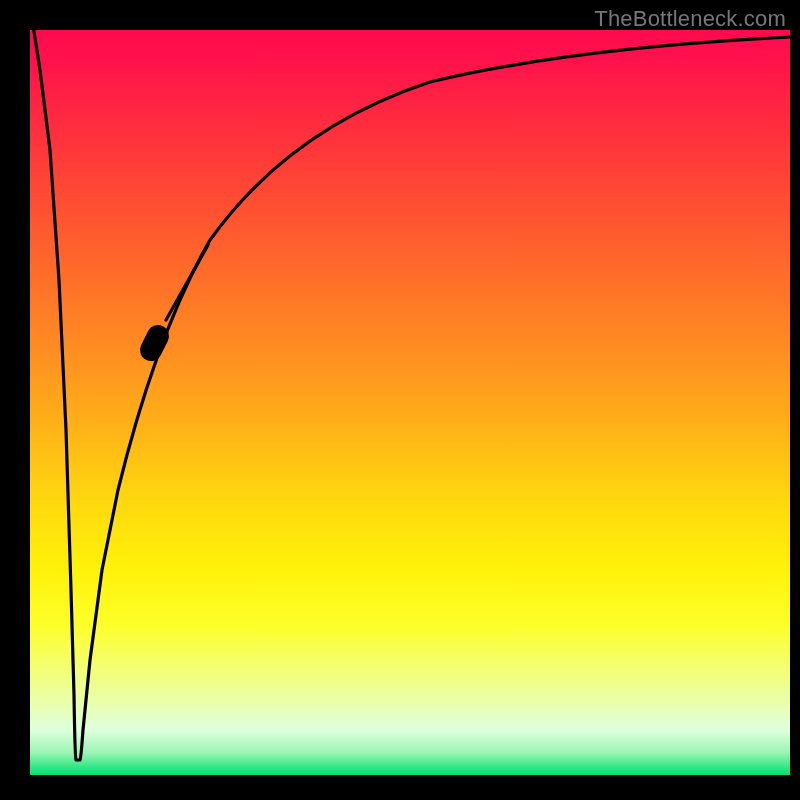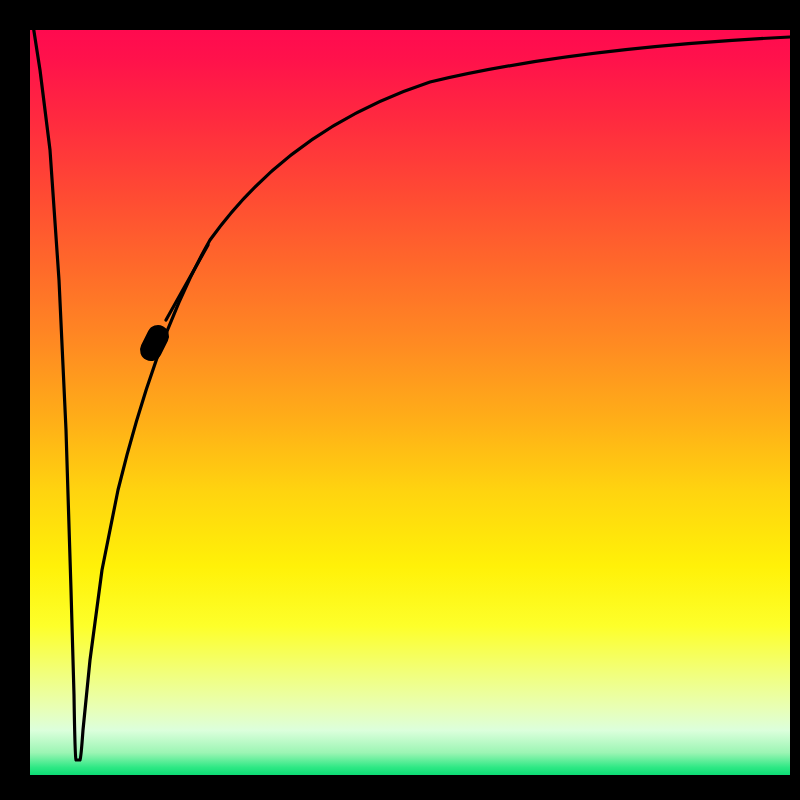--- a/index.html
+++ b/index.html
@@ -78,20 +78,21 @@
     fill: none;
   }
   .highlight.dot {
     stroke-width: 22;
   }
 </style>
 </head>
 <body>
 
 <div class="frame">
+  <div class="watermark">TheBottleneck.com</div>
 
   <div class="plot-area">
     <div class="gradient-bg"></div>
 
     <svg class="curve" viewBox="0 0 760 745" preserveAspectRatio="none">
 
       <g>
         <path d="
             M 3 -5
             L 10 40

